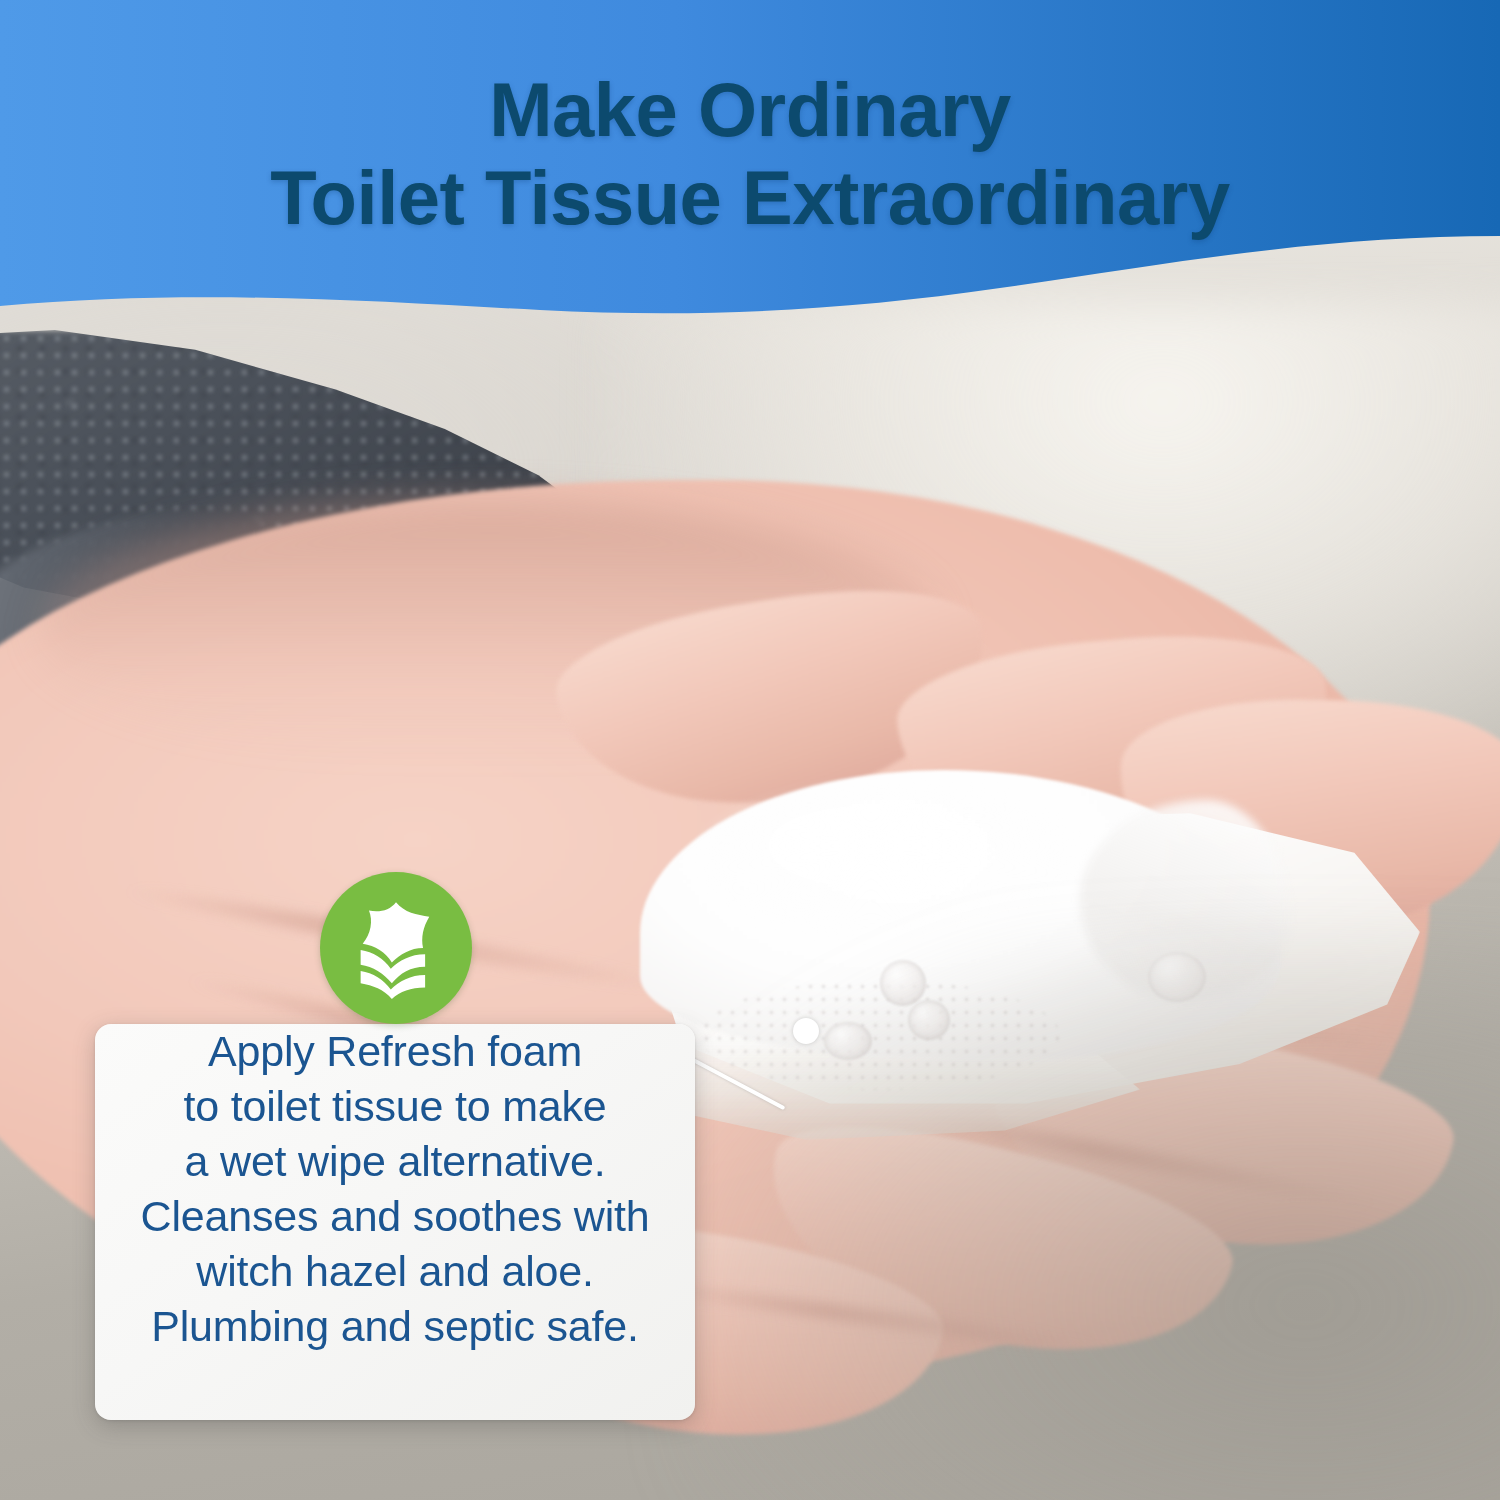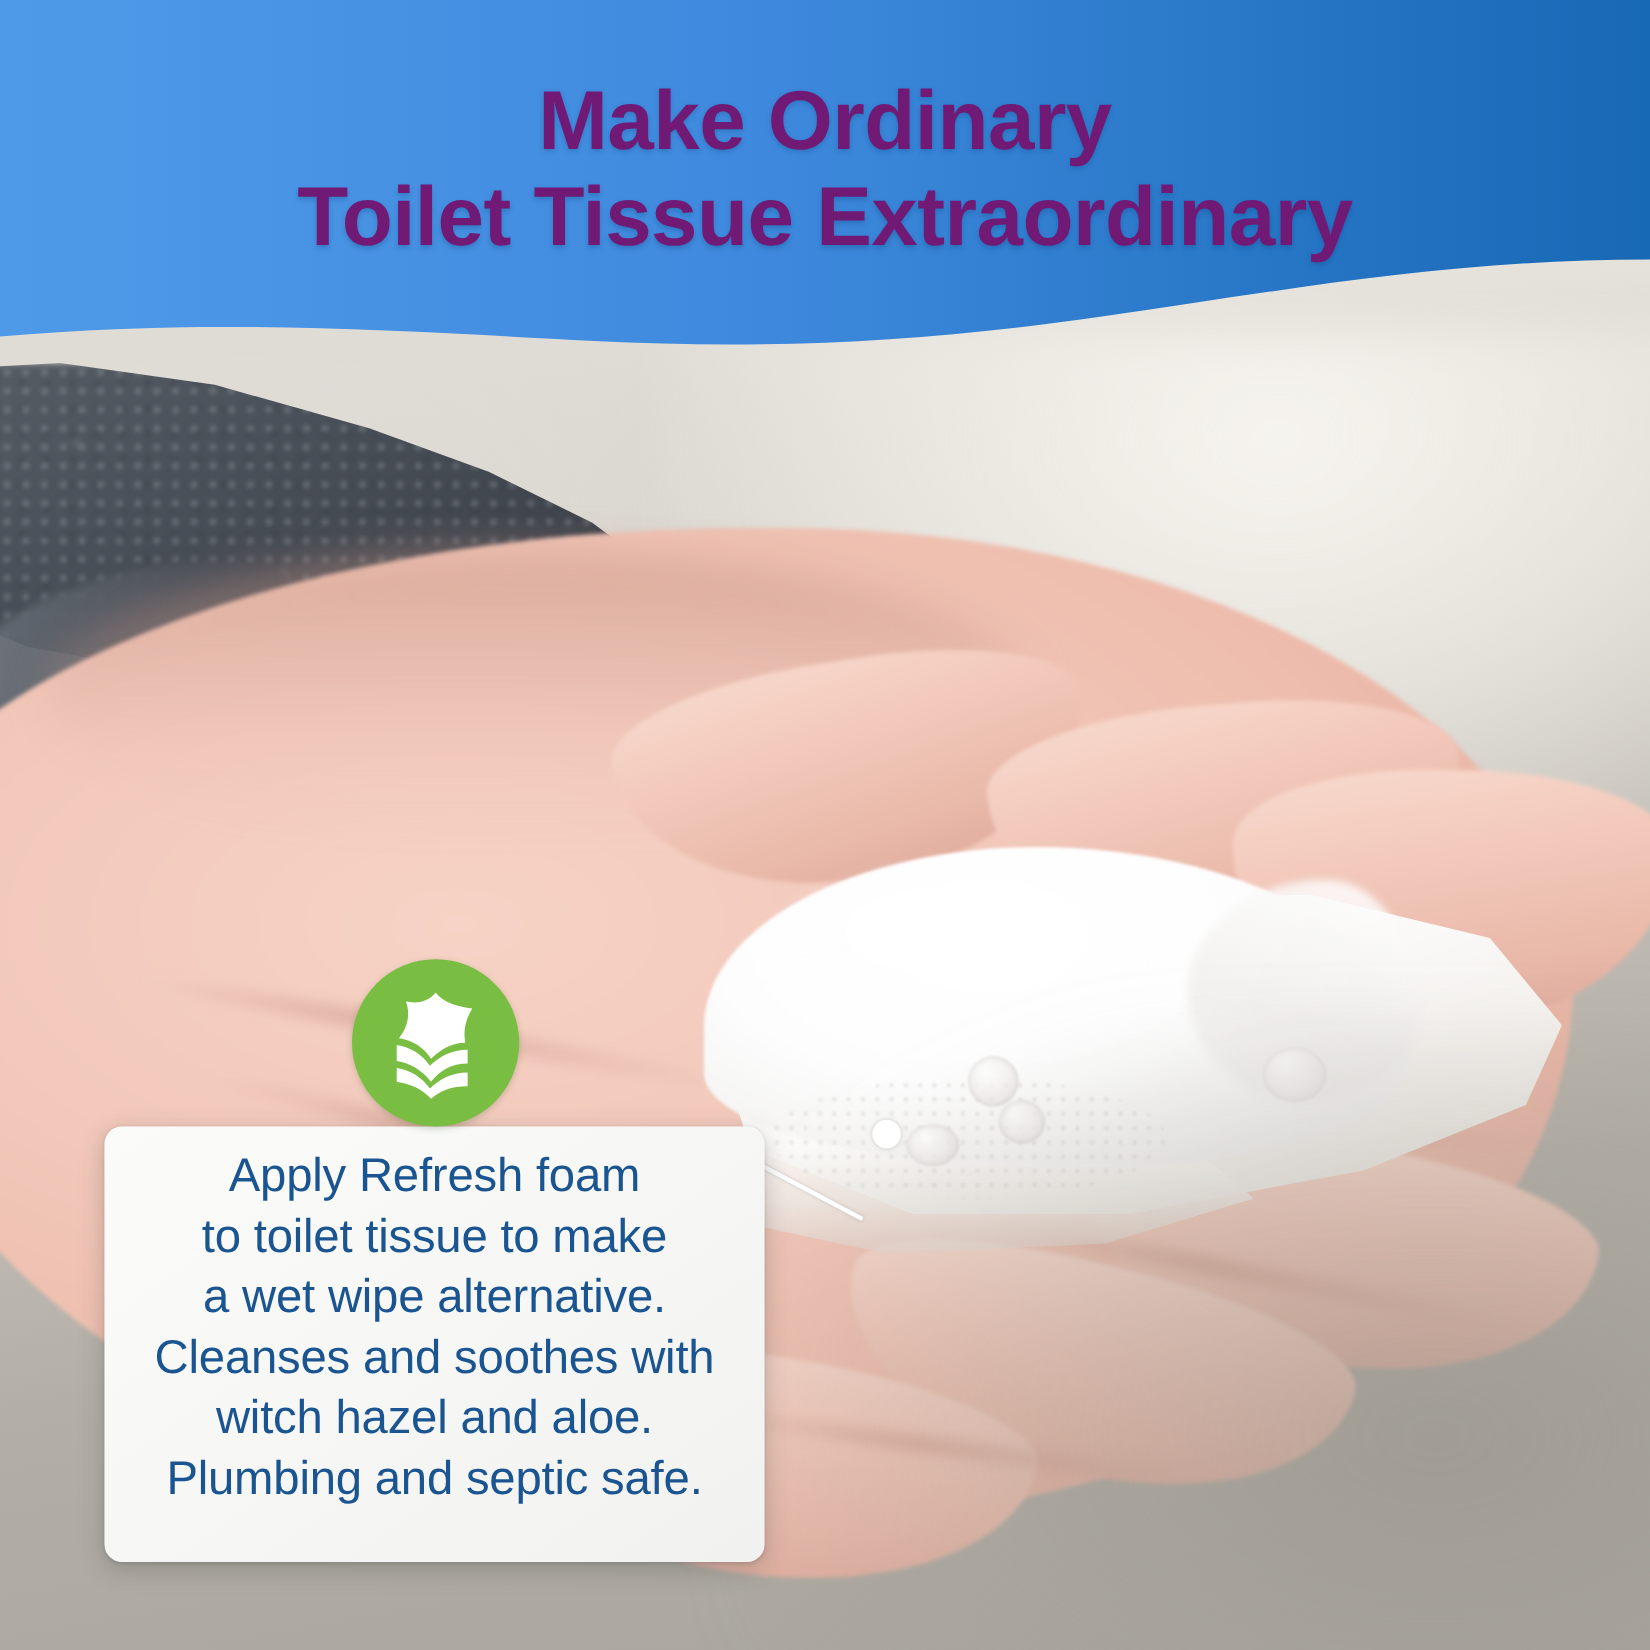--- a/index.html
+++ b/index.html
@@ -253,21 +253,21 @@
     height: 360px;
   }
   .header-band svg { display: block; width: 100%; height: 100%; }
 
   .headline {
     position: absolute;
     left: 0;
     top: 66px;
     width: 1500px;
     text-align: center;
-    color: #701a75;
+    color: #0c4a6e;
     font-weight: bold;
     font-size: 76px;
     line-height: 88px;
     letter-spacing: -0.5px;
     white-space: pre-line;
     text-shadow: 0 2px 5px rgba(10,60,120,0.28);
   }
 
   
   .pointer-line {
@@ -313,21 +313,21 @@
   .info-card {
     position: absolute;
     left: 95px;
     top: 1024px;
     width: 600px;
     height: 396px;
     border-radius: 16px;
     background: linear-gradient(145deg, #fbfbfa 0%, #f7f7f6 45%, #f1f1ef 100%);
     box-shadow: 0 6px 22px rgba(70,70,70,0.28), 0 1px 3px rgba(90,90,90,0.2);
     display: flex;
-    align-items: center;
+    align-items: flex-start;
     justify-content: center;
     padding-bottom: 30px;
     box-sizing: border-box;
   }
   .card-text {
     color: #1b5591;
     font-size: 43px;
     line-height: 55px;
     text-align: center;
     white-space: pre-line;

